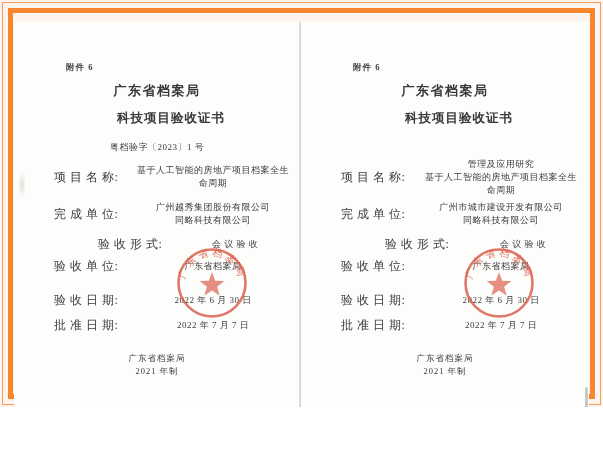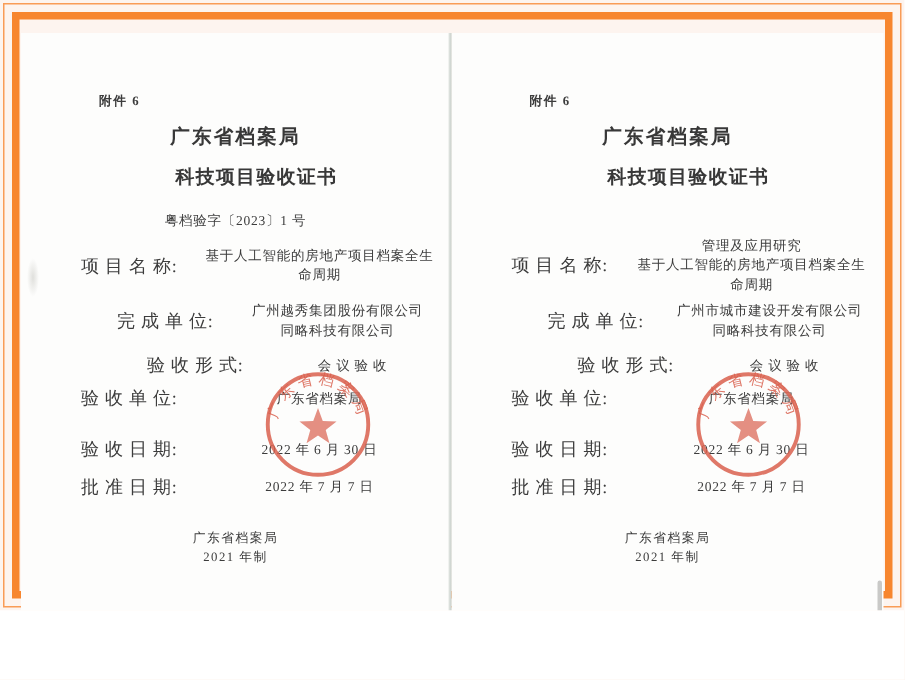--- a/index.html
+++ b/index.html
@@ -64,21 +64,21 @@
   .row-label{
     flex:0 0 80px;font-size:12px;font-weight:normal;letter-spacing:.5px;
     white-space:nowrap;
   }
   .row-value{
     flex:1;text-align:center;font-size:9px;line-height:13px;letter-spacing:.5px;
   }
   .vline{display:block;}
 
   .row--r1{top:155px;}
-  .row--r2{top:192px;margin-left:24px;}
+  .row--r2{top:192px;}
   .row--r3{top:222px;padding-left:44px;}
   .row--r4{top:244px;}
   .row--r5{top:278px;}
   .row--r6{top:303px;}
 
   .seal{
     position:absolute;left:156px;top:219px;width:84px;height:84px;
     color:var(--seal-color);filter:blur(.3px);pointer-events:none;
   }
 

